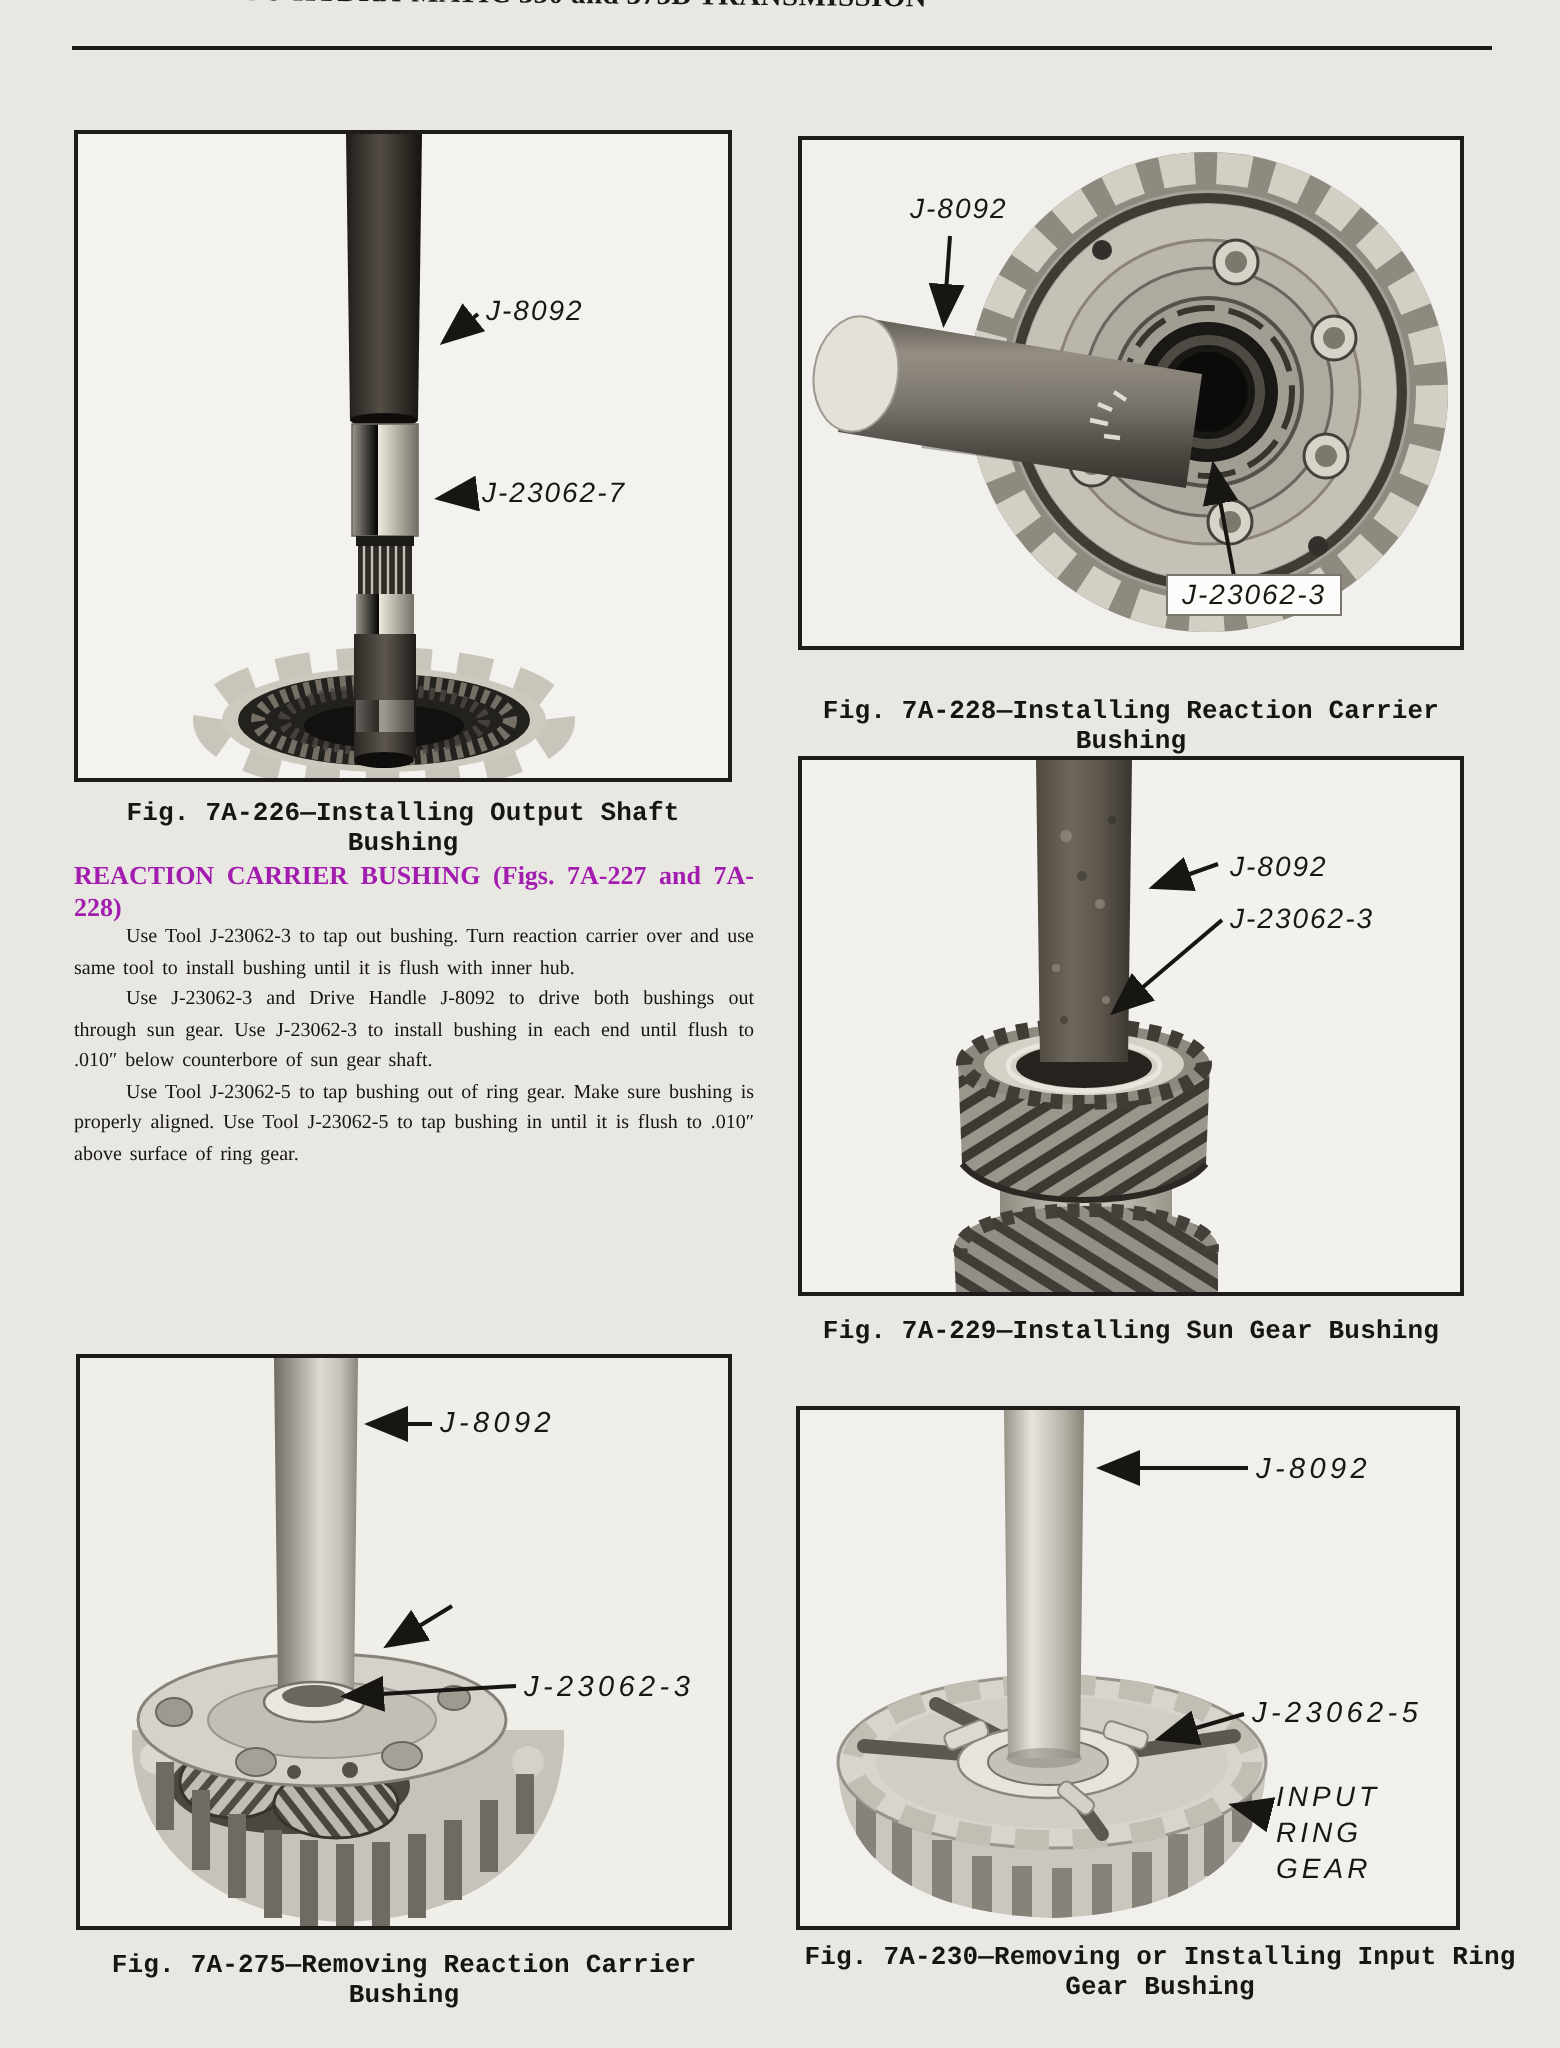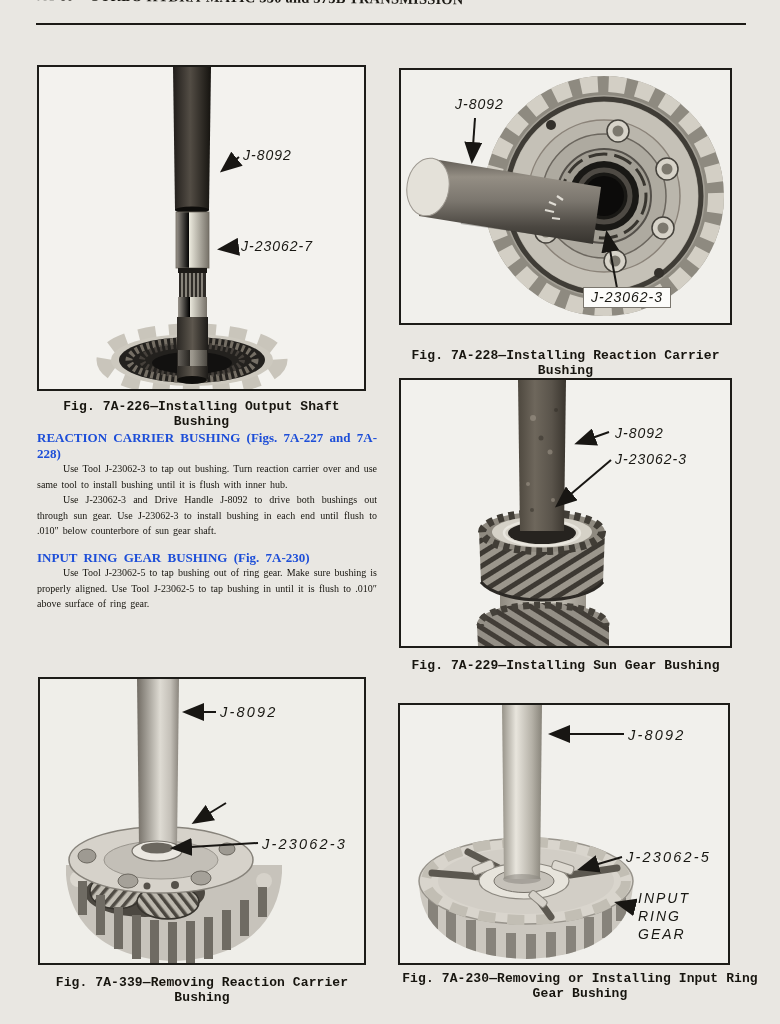--- a/index.html
+++ b/index.html
@@ -47,21 +47,21 @@
     position:absolute; text-align:center;
     font-weight:bold; font-size:13px; color:#17150f;
     letter-spacing:.1px;
     font-family:Liberation Mono, monospace;
   }
 
   
   .textcol { position:absolute; left:37px; top:430px; width:340px; }
   .textcol h3 {
     font-size:13px; font-weight:bold; line-height:15.5px;
-    text-align:justify; word-spacing:3px; margin-top:11px; color:#1d4ed8;
+    text-align:justify; word-spacing:3px; margin-top:11px; color:#a21caf;
   }
   .textcol h3:first-child { margin-top:0; }
   .textcol p {
     font-size:10px; line-height:15.5px; text-align:justify;
     text-indent:26px; word-spacing:1.5px; color:#17150f;
   }
 </style>
 </head>
 <body>
 
@@ -243,21 +243,20 @@
   </svg>
   <span class="photo-label" style="left:214px; top:45px;">J-8092</span>
   <span class="photo-label" style="left:214px; top:71px;">J-23062-3</span>
 </div>
 <div class="caption" style="left:399px; top:658px; width:333px;">Fig. 7A-229—Installing Sun Gear Bushing</div>
 
 <div class="textcol">
   <h3>REACTION CARRIER BUSHING (Figs. 7A-227 and 7A-228)</h3>
   <p>Use Tool J-23062-3 to tap out bushing. Turn reaction carrier over and use same tool to install bushing until it is flush with inner hub.</p>
   <p>Use J-23062-3 and Drive Handle J-8092 to drive both bushings out through sun gear. Use J-23062-3 to install bushing in each end until flush to .010″ below counterbore of sun gear shaft.</p>
-  <h3>INPUT RING GEAR BUSHING (Fig. 7A-230)</h3>
   <p>Use Tool J-23062-5 to tap bushing out of ring gear. Make sure bushing is properly aligned. Use Tool J-23062-5 to tap bushing in until it is flush to .010″ above surface of ring gear.</p>
 </div>
 
 <div class="figbox" style="left:38px; top:677px; width:328px; height:288px;">
   <svg viewBox="0 0 324 284" preserveAspectRatio="none">
     <defs>
       <linearGradient id="s7" x1="0" y1="0" x2="1" y2="0">
         <stop offset="0" stop-color="#716c64"></stop>
           <stop offset="0.55" stop-color="#dedbd3"></stop>
           <stop offset="0.8" stop-color="#c4c0b8"></stop>
@@ -314,21 +313,21 @@
 
     <g stroke="#181613" stroke-width="2" fill="none">
       <line x1="176" y1="33" x2="146" y2="33" marker-end="url(#m227)"></line>
       <line x1="186" y1="124" x2="155" y2="143" marker-end="url(#m227)"></line>
       <line x1="218" y1="164" x2="134" y2="169" marker-end="url(#m227)"></line>
     </g>
   </svg>
   <span class="photo-label spaced" style="left:180px; top:24px;">J-8092</span>
   <span class="photo-label spaced" style="left:222px; top:156px;">J-23062-3</span>
 </div>
-<div class="caption" style="left:38px; top:975px; width:328px;">Fig. 7A-339—Removing Reaction Carrier Bushing</div>
+<div class="caption" style="left:38px; top:975px; width:328px;">Fig. 7A-275—Removing Reaction Carrier Bushing</div>
 
 <div class="figbox" style="left:398px; top:703px; width:332px; height:262px;">
   <svg viewBox="0 0 328 258" preserveAspectRatio="none">
     <defs>
       <linearGradient id="s0" x1="0" y1="0" x2="1" y2="0">
         <stop offset="0" stop-color="#979389"></stop>
           <stop offset="0.35" stop-color="#e8e5dd"></stop>
           <stop offset="0.75" stop-color="#b5b1a7"></stop>
           <stop offset="1" stop-color="#88847a"></stop>
       </linearGradient>

